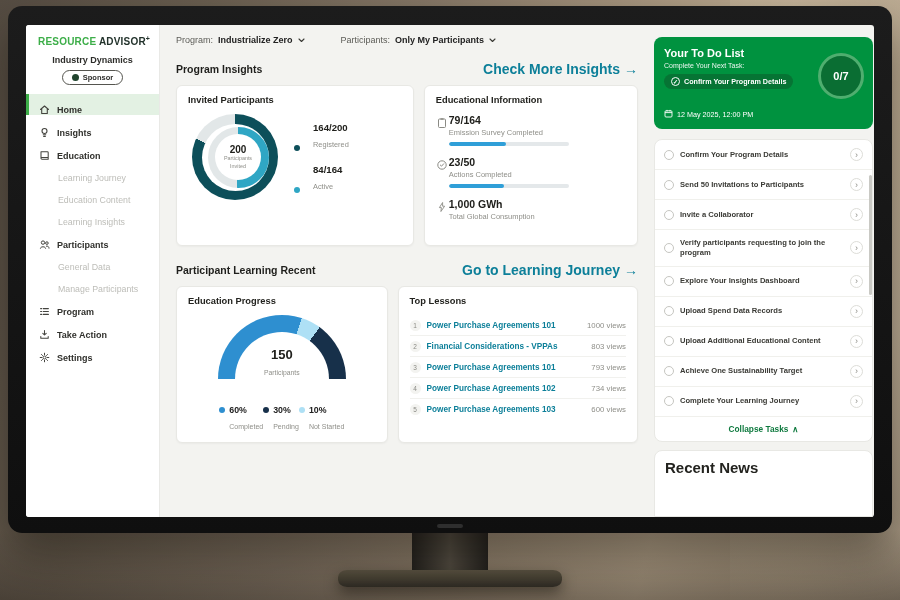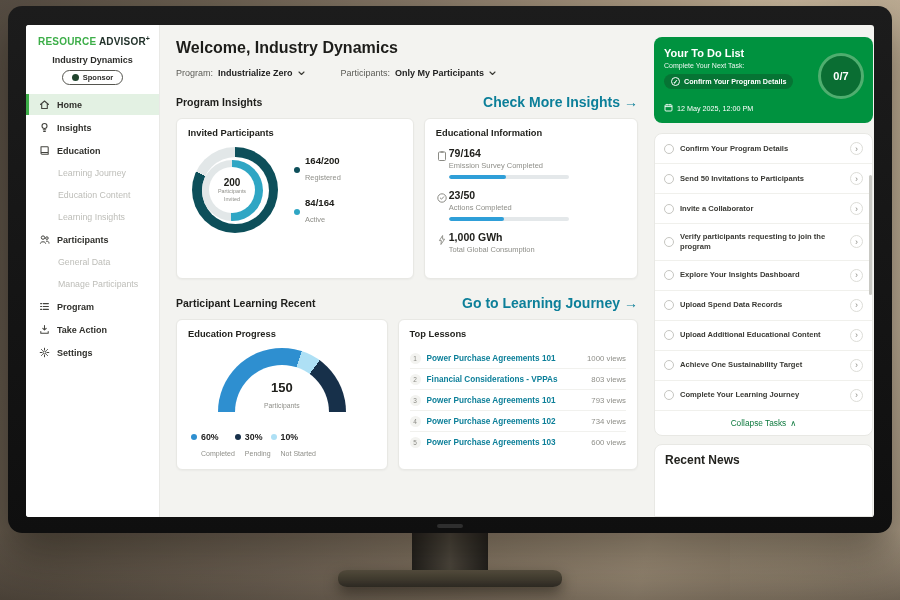--- a/index.html
+++ b/index.html
@@ -25,21 +25,21 @@
   .sidebar{width:134px;background:#fff;border-right:1px solid #e9e9e6;padding-top:10px;flex:none}
   .brand{padding:0 0 6px 12px;font-size:10px;font-weight:bold;letter-spacing:.2px;white-space:nowrap}
   .brand-primary{color:#3dae49}
   .brand-secondary{color:#23332c}
   .brand sup{font-size:7px;color:#23332c}
   .org{text-align:center;font-size:9px;font-weight:bold;color:#2d2d2a;margin-top:2px}
   .badge{display:flex;align-items:center;gap:4px;margin:5px auto 9px;border:1px solid #55554f;border-radius:10px;
     padding:2px 9px;font-size:7.5px;font-weight:bold;color:#2d2d2a;width:max-content;cursor:pointer}
   .badge-dot{width:7px;height:7px;border-radius:50%;background:#21442e}
   .nav{display:flex;flex-direction:column;gap:2px}
-  .nav-item{display:flex;align-items:center;gap:7px;height:21px;padding-left:13px;font-size:9px;font-weight:bold;color:#30302c;cursor:pointer}
+  .nav-item{display:flex;align-items:flex-end;gap:7px;height:21px;padding-left:13px;font-size:9px;font-weight:bold;color:#30302c;cursor:pointer}
   .nav-item.active{background:#e3f1e3;border-left:3px solid #3dae49;padding-left:10px}
   .nav-item.sub{padding-left:32px;color:#bdbdb8;font-weight:normal;font-size:8.8px;height:20px}
   .nav-ico{width:11px;height:11px;flex:none;color:#44443f;display:flex;align-items:center;justify-content:center}
   .nav-ico svg{display:block}
 
   
   .main{flex:1;min-width:0;padding:10px 12px 0 16px;display:flex;flex-direction:column}
   .page-title{font-size:16px;font-weight:bold;color:#1d1d1a;margin:4px 0 11px}
   .filters{display:flex;gap:36px;margin-bottom:12px;align-items:flex-end}
   .filter{display:flex;align-items:center;gap:5px;font-size:9px;color:#5c5c57;cursor:pointer}
@@ -52,28 +52,28 @@
   .card-title{font-size:9.3px;font-weight:bold;color:#23231f;margin-bottom:9px}
   .card-invited{flex:245;min-height:152px}
   .card-info{flex:218;min-height:152px}
   .card-edu{flex:215;min-height:150px}
   .card-lessons{flex:248;min-height:150px}
 
   
   .inv-body{display:flex;align-items:center;gap:16px;padding-left:4px}
   .donut{width:86px;height:86px;border-radius:50%;background:conic-gradient(#0d4f5a 0 82%,#e2e7e8 82% 100%);
     display:flex;align-items:center;justify-content:center;flex:none}
-  .donut-mid{width:67px;height:67px;border-radius:50%;background:#fff;display:flex;align-items:center;justify-content:flex-start}
+  .donut-mid{width:67px;height:67px;border-radius:50%;background:#fff;display:flex;align-items:center;justify-content:flex-end}
   .donut-inner{width:61px;height:61px;border-radius:50%;background:conic-gradient(#2fa6c4 0 51%,#e2e7e8 51% 100%);
     display:flex;align-items:center;justify-content:center}
   .donut-hole{width:46px;height:46px;border-radius:50%;background:#fff;display:flex;flex-direction:column;align-items:center;justify-content:center;text-align:center}
   .d-val{font-size:10px;font-weight:bold;color:#20201c}
   .d-lab{font-size:5.4px;color:#8f8f89;width:34px;line-height:1.3}
   .inv-legend{display:flex;flex-direction:column;gap:13px}
-  .ileg{display:flex;gap:5px;align-items:center}
+  .ileg{display:flex;gap:13px;align-items:flex-end}
   .ileg .dot{width:6px;height:6px;border-radius:50%;margin-top:2px;flex:none}
   .ileg b{font-size:9.6px;color:#20201c;display:block}
   .ileg .lab{font-size:7.4px;color:#8f8f89}
 
   
   .stat{display:flex;gap:0;margin-bottom:10px}
   .stat-ico{width:13px;color:#8b8b85;padding-top:1px;flex:none}
   .stat-val{font-size:10.5px;font-weight:bold;color:#20201c}
   .stat-label{font-size:7.5px;color:#8f8f89;margin:2px 0 5px}
   .pbar{width:120px;height:4px;border-radius:2px;background:#e4e8ea;overflow:hidden}
@@ -81,21 +81,21 @@
 
   
   .gauge-wrap{display:flex;justify-content:center;margin-top:5px}
   .gauge{width:128px;height:64px;position:relative;overflow:hidden}
   .gauge::before{content:"";position:absolute;left:0;top:0;width:128px;height:128px;border-radius:50%;
     background:conic-gradient(from 270deg,#2e8fd0 0 108deg,#aee0f5 108deg 126deg,#17304a 126deg 180deg,transparent 180deg 360deg)}
   .gauge-hole{position:absolute;left:17px;top:17px;width:94px;height:94px;border-radius:50%;background:#fff;z-index:1}
   .gauge-center{position:absolute;left:0;bottom:0;width:100%;text-align:center;z-index:2}
   .g-val{font-size:13px;font-weight:bold;color:#20201c;display:block;line-height:1}
   .g-lab{font-size:6.8px;color:#8f8f89}
-  .edu-legend{display:flex;justify-content:flex-start;margin-top:20px;padding:0 3px}
+  .edu-legend{display:flex;justify-content:center;margin-top:26px;padding:0 3px}
   .eleg{display:flex;gap:4px;align-items:flex-start}
   .eleg .dot{width:6px;height:6px;border-radius:50%;margin-top:2px;flex:none}
   .eleg b{font-size:8.8px;color:#222;display:block}
   .eleg .lab{font-size:7px;color:#8f8f89}
 
   
   .lesson{display:flex;align-items:center;gap:6px;padding:4.5px 0;border-bottom:1px solid #f1f1ee}
   .lesson:last-child{border-bottom:none}
   .rank{width:11px;height:11px;border-radius:50%;background:#f3f3f0;color:#8b8b85;font-size:6.5px;
     display:flex;align-items:center;justify-content:center;flex:none}
@@ -103,32 +103,32 @@
   .views{font-size:7.8px;color:#8f8f89}
 
   
   .todo-panel{width:224px;flex:none;padding:12px 1px 0 4px;display:flex;flex-direction:column}
   .todo-card{background:#00923f;border-radius:8px;padding:10px 10px 9px;color:#fff;position:relative;flex:none}
   .todo-title{font-size:11px;font-weight:bold}
   .todo-sub{font-size:7px;margin-top:3px;opacity:.92}
   .todo-chip{display:flex;align-items:center;gap:4px;background:#067434;border-radius:9px;padding:3px 7px;margin-top:5px;
     font-size:7.2px;font-weight:bold;width:max-content;max-width:150px;cursor:pointer}
   .chk{width:9px;height:9px;border-radius:50%;border:1px solid #fff;font-size:6px;display:flex;align-items:center;justify-content:center;flex:none}
-  .todo-date{display:flex;align-items:center;gap:4px;font-size:7.2px;margin-top:14px}
+  .todo-date{display:flex;align-items:center;gap:4px;font-size:7.2px;margin-top:20px}
   .todo-ring{position:absolute;right:9px;top:16px;width:46px;height:46px;border-radius:50%;background:#0a6e33;
     border:3px solid #4fae6f;display:flex;align-items:center;justify-content:center;font-size:11px;font-weight:bold}
   .tasks-card{background:#fff;border:1px solid #e8e8e4;border-radius:8px;margin-top:10px;flex:none}
   .task{display:flex;align-items:center;gap:6px;padding:8px 9px;border-bottom:1px solid #f0f0ec;cursor:pointer}
   .task-check{width:10px;height:10px;border-radius:50%;border:1px solid #c6c6c1;flex:none}
   .task-label{flex:1;font-size:7.6px;font-weight:bold;color:#3a3a35;line-height:1.3}
   .task-chev{width:13px;height:13px;border-radius:50%;border:1px solid #ddddd8;color:#8f8f89;font-size:9px;
     display:flex;align-items:center;justify-content:center;flex:none}
-  .collapse{display:flex;justify-content:center;align-items:center;gap:4px;padding:7px;color:#0f7a3f;font-weight:normal;font-size:8.3px;cursor:pointer}
+  .collapse{display:flex;justify-content:center;align-items:center;gap:4px;padding:7px;color:#0f7a3f;font-weight:bold;font-size:8.3px;cursor:pointer}
   .news-card{background:#fff;border:1px solid #e8e8e4;border-radius:8px 8px 0 0;margin-top:8px;padding:8px 10px;flex:1}
-  .news-title{font-size:12px;font-weight:bold;color:#23231f}
+  .news-title{font-size:15px;font-weight:bold;color:#23231f}
 </style>
 </head>
 <body>
 
 <div class="bg-right"></div>
 <div class="bg-bottom"></div>
 <div class="stand-neck"></div>
 <div class="stand-base"></div>
 
 <div class="monitor">
@@ -218,21 +218,20 @@
                 <circle cx="5.5" cy="5.5" r="1.5" fill="none" stroke="currentColor"></circle>
                 <path d="M5.5 1.2v1.5M5.5 8.3v1.5M1.2 5.5h1.5M8.3 5.5h1.5M2.5 2.5l1 1M7.5 7.5l1 1M8.5 2.5l-1 1M3.5 7.5l-1 1" stroke="currentColor" stroke-linecap="round"></path>
               </svg>
             </span>
           <span>Settings</span>
         </div>
       </nav>
     </aside>
 
     <main class="main">
-      <h1 class="page-title">Welcome, Industry Dynamics</h1>
 
       <div class="filters">
         <div class="filter">
           <span>Program:</span>
           <b>Industrialize Zero</b>
           <span><svg width="7" height="5" viewBox="0 0 7 5">
                 <path d="M1 1l2.5 2.5L6 1" fill="none" stroke="#3a3a35" stroke-width="1.1" stroke-linecap="round" stroke-linejoin="round"></path>
               </svg></span>
         </div>
         <div class="filter">

